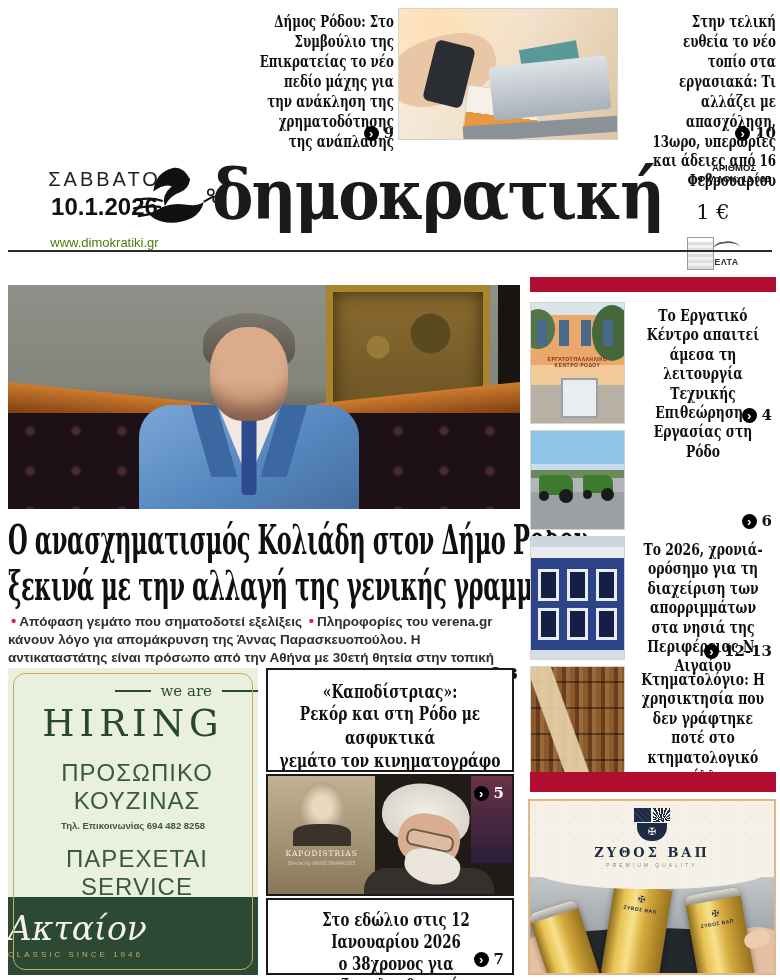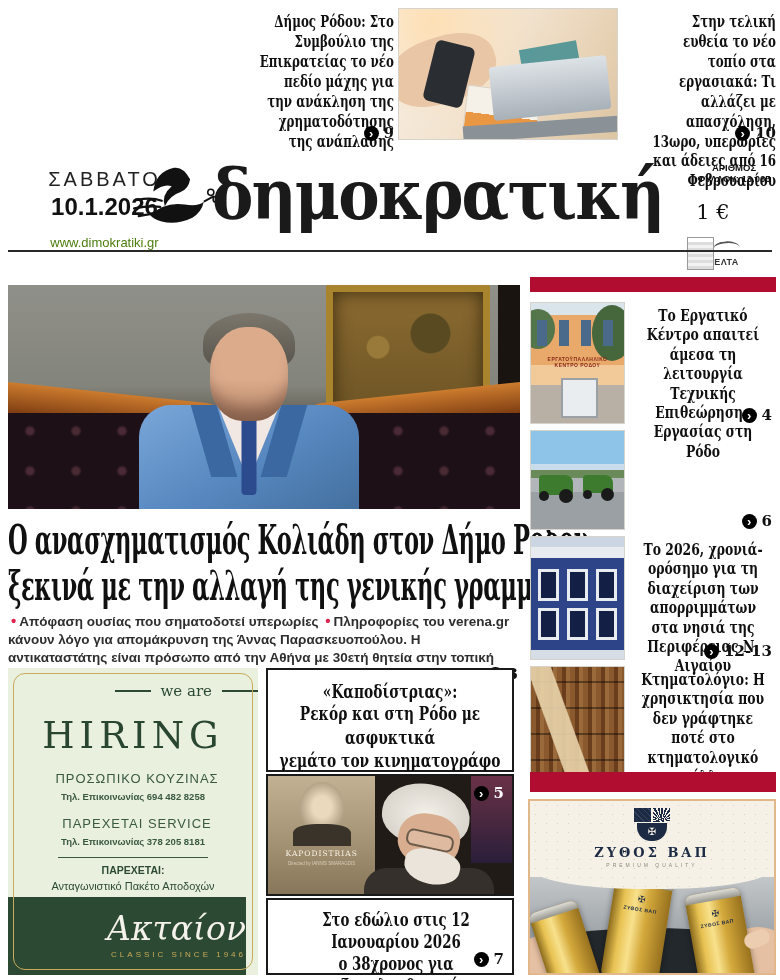--- a/index.html
+++ b/index.html
@@ -51,27 +51,27 @@
   .sp-badge{position:absolute;right:4px;bottom:0;}
   
   .rule-box{position:absolute;left:266px;width:248px;border:2px solid #1a1a1a;box-sizing:border-box;background:#fff;}
   .rule-box .badge{position:absolute;right:8px;bottom:5px;}
   
   .hiring{position:absolute;left:8px;top:668px;width:250px;height:307px;background:#eaf0de;overflow:hidden;}
   .hiring .gold-frame{position:absolute;inset:5px;border:1.5px solid #c9aa5a;border-radius:12px;pointer-events:none;z-index:5;}
   .hiring .content{position:relative;z-index:2;text-align:center;color:#2c4a33;padding-top:14px;}
   .weare{display:flex;align-items:center;justify-content:flex-end;gap:10px;font-family:"DejaVu Serif",serif;font-size:15px;color:#2c4a33;}
   .weare .dash{width:36px;height:1.5px;background:#2c4a33;}
-  .hiring-title{font-family:"DejaVu Serif",serif;font-size:37px;letter-spacing:5px;color:#294631;margin-top:14px;}
-  .role{font-size:13px;letter-spacing:1px;color:#3a5a40;margin-top:14px;padding-left:8px;}
+  .hiring-title{font-family:"DejaVu Serif",serif;font-size:37px;letter-spacing:5px;color:#294631;margin-top:2px;}
+  .role{font-size:24px;letter-spacing:1px;color:#3a5a40;margin-top:14px;padding-left:8px;}
   .role-sub{font-size:9.5px;font-weight:700;color:#3a5a40;margin-top:5px;}
   .hr-div{width:150px;height:1px;background:#3a5a40;margin:10px auto 6px;}
   .prov-label{font-size:10.5px;font-weight:700;color:#2c4a33;margin-top:2px;}
   .prov{font-size:11px;color:#2c4a33;margin-top:4px;}
-  .hiring-footer{position:absolute;left:0;right:12px;bottom:0;height:78px;background:#2c4a33;z-index:3;text-align:right;}
+  .hiring-footer{position:absolute;left:0;right:0;bottom:0;height:78px;background:#2c4a33;z-index:3;text-align:left;}
   .brand-script{font-family:"DejaVu Serif",serif;font-style:italic;font-size:33px;color:#f4f2ea;margin-top:12px;}
   .brand-sub{font-size:8px;letter-spacing:3px;color:#c9aa5a;margin-top:2px;}
   
   .beer{position:absolute;left:528px;top:799px;width:248px;height:176px;border:2px solid #e2b88a;box-sizing:border-box;background:#f6f1e7;overflow:hidden;}
   .beer-top{position:relative;height:88px;background:#f6f1e7;text-align:center;z-index:2;border-radius:0 0 45% 45%/0 0 22px 22px;
             background-image:radial-gradient(#d8d2c2 0.5px,transparent 0.6px);background-size:11px 9px;}
   .crest{padding-top:7px;}
   .crest-row{display:flex;gap:2px;justify-content:center;}
   .crest-box{width:17px;height:14px;background:#1c2a44;}
   .crest-box.deer{background:repeating-linear-gradient(45deg,#1c2a44 0 3px,#33425e 3px 4px);}
@@ -247,21 +247,21 @@
       </div>
       <div class="pm-hair"></div>
       <div class="pm-face"></div>
     </div>
   </div>
 
   <div class="abs cond t-lead" style="left:8px;top:516px;">Ο ανασχηματισμός Κολιάδη στον Δήμο Ρόδου</div>
   <div class="abs cond t-lead" style="left:8px;top:562px;">ξεκινά με την αλλαγή της γενικής γραμματέως</div>
 
   <div class="deck">
-    <span class="b">•</span><span>Απόφαση ουσίας που σηματοδοτεί υπερωρίες</span>
+    <span class="b">•</span><span>Απόφαση γεμάτο που σηματοδοτεί εξελίξεις</span>
     <span class="b">•</span><span>Πληροφορίες του verena.gr κάνουν λόγο για απομάκρυνση της Άννας Παρασκευοπούλου. Η αντικαταστάτης είναι πρόσωπο από την Αθήνα με 30ετή θητεία στην τοπική αυτοδιοίκηση</span>
     <span class="badge">
       <span class="bc">›</span>
       <span class="bn">3</span>
     </span>
   </div>
 
   <div class="redbar" style="left:530px;top:277px;width:246px;height:15px;"></div>
 
   <div class="sp-item" style="top:302px;height:122px;">

